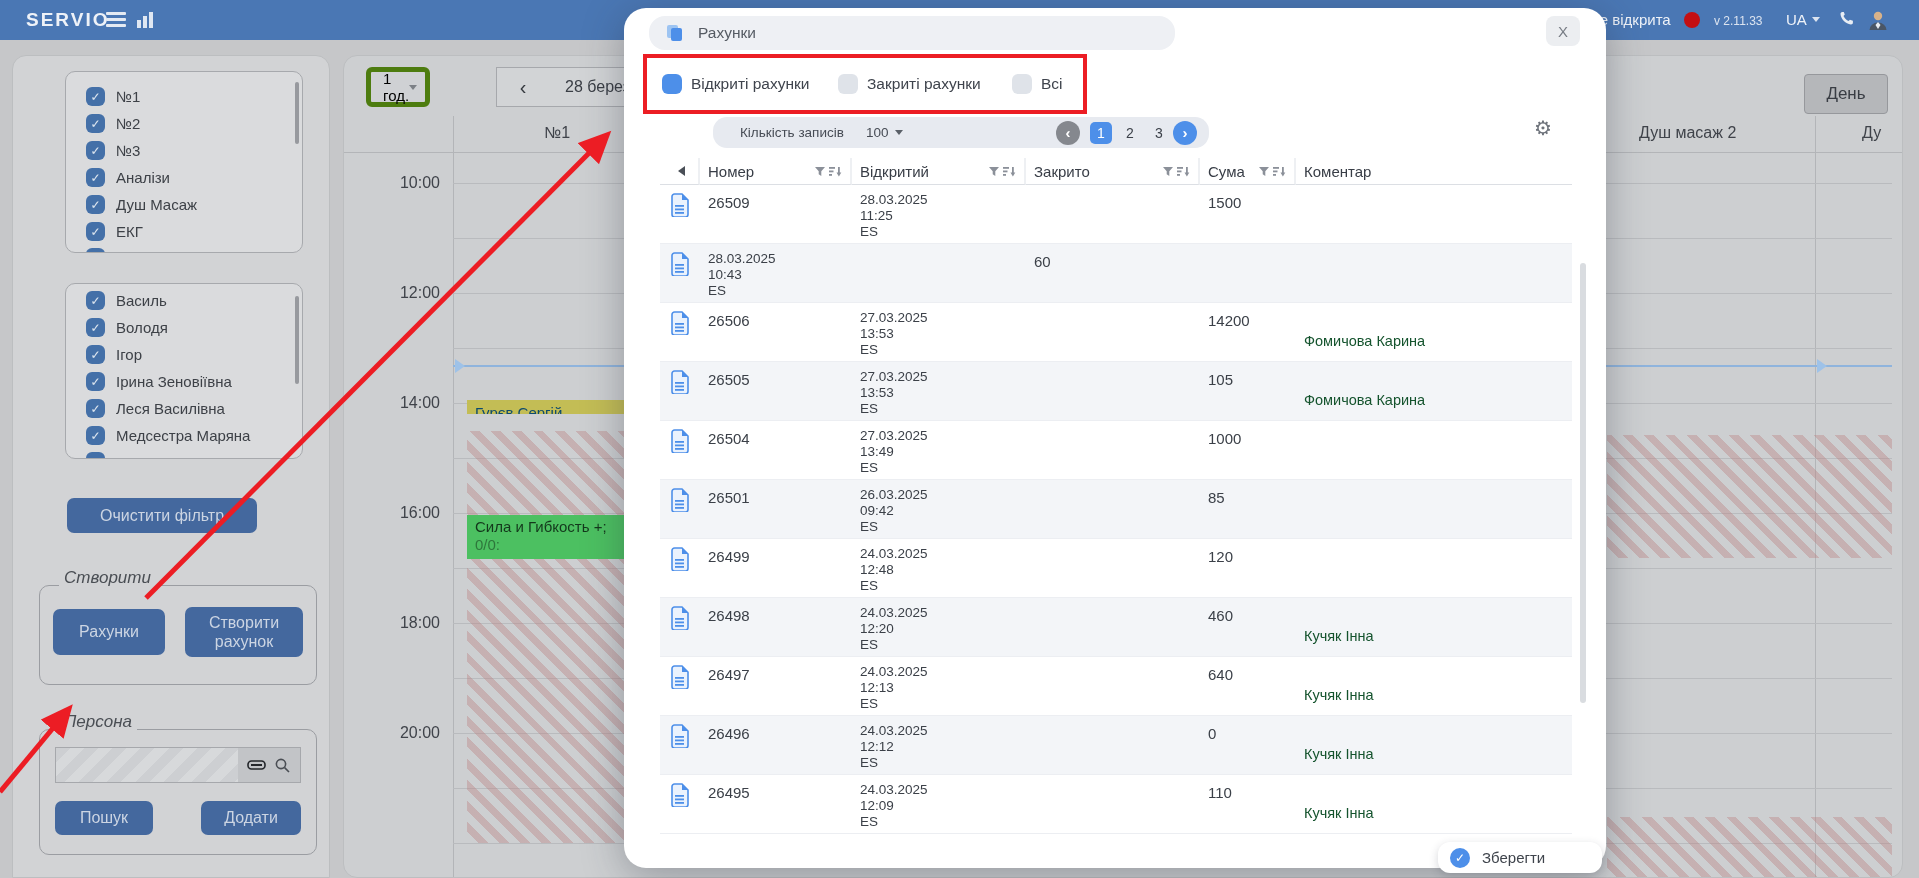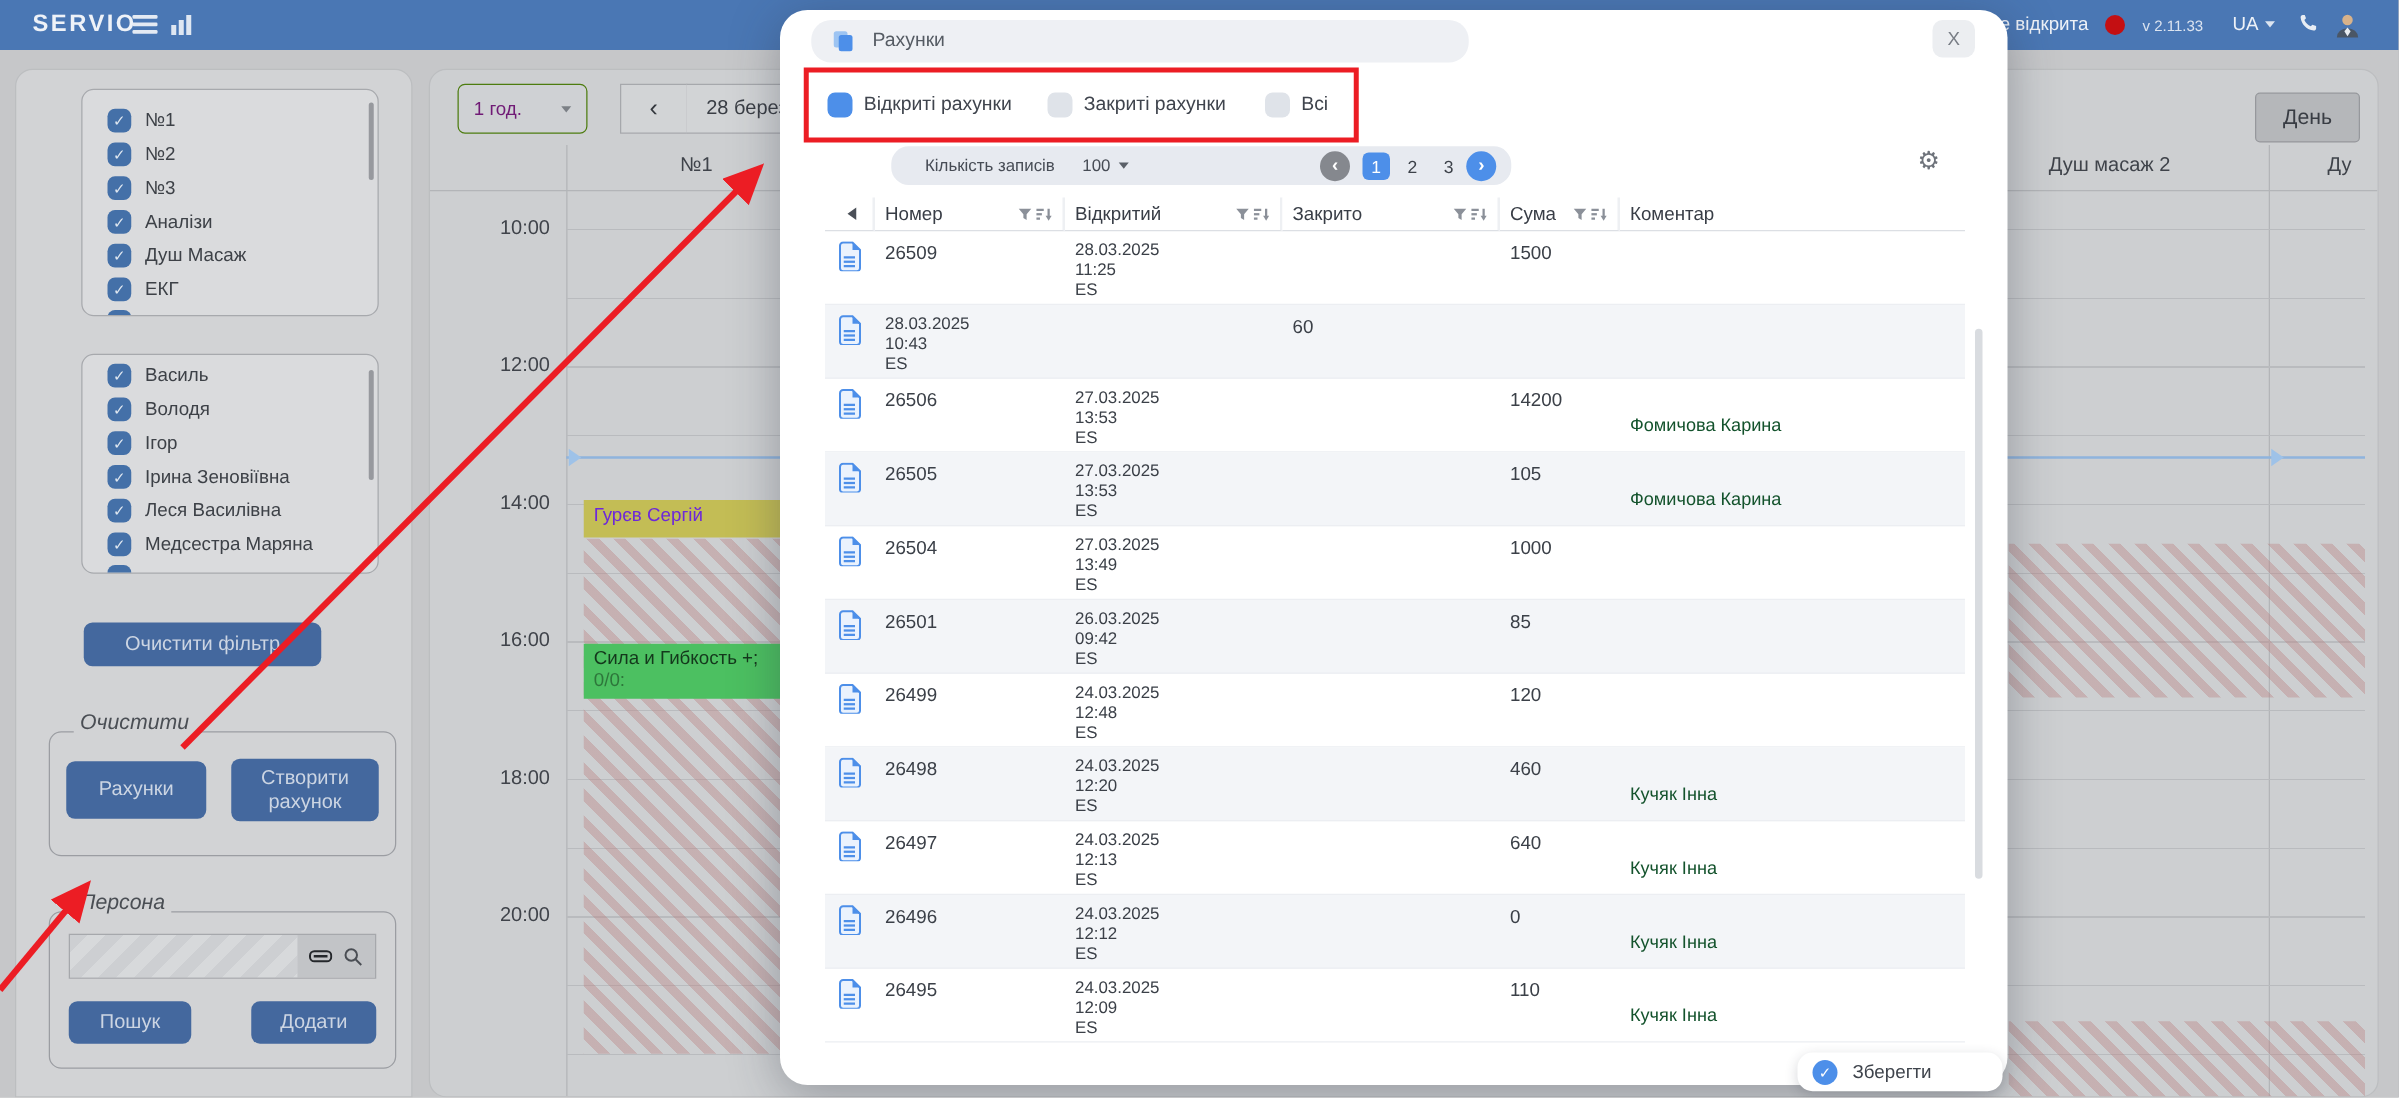--- a/index.html
+++ b/index.html
@@ -53,22 +53,22 @@
 .btn-create{left:172px;top:551px;width:118px;height:50px;line-height:19px}
 .search-row{position:absolute;left:42px;top:691px;width:246px;height:36px;border:1px solid #a6a8ac;display:flex;overflow:hidden}
 .stripe-input{flex:1;background:repeating-linear-gradient(135deg,#cdcfd2 0 10px,#d7d9db 10px 20px);cursor:text}
 .icon-sec{width:62px;background:#c2c4c7;display:flex;align-items:center;justify-content:space-evenly}
 .btn-search{left:42px;top:745px;width:98px;height:34px}
 .btn-add{left:188px;top:745px;width:100px;height:34px}
 
 
 .calendar{position:absolute;left:343px;top:55px;width:1560px;height:823px;background:#cdcfd1;
           border:1px solid #bcbec0;border-radius:14px;z-index:1;overflow:hidden}
-.sel-interval{position:absolute;left:22px;top:11px;width:104px;height:40px;border:1px solid #4d7c0f;border-radius:6px;
-              background:#cfd1d4;color:#701a75;font-size:15px;display:flex;align-items:center;
+.sel-interval{position:absolute;left:22px;top:11px;width:64px;height:40px;border:5px solid #4d7c0f;border-radius:6px;
+              background:#cfd1d4;color:#000000;font-size:15px;display:flex;align-items:center;
               justify-content:space-between;padding:0 12px;cursor:pointer}
 .nav-prev{position:absolute;left:152px;top:11px;width:54px;height:40px;border:1px solid #a6a8ac;background:#d2d4d6;
           font-size:20px;color:#33373d;display:flex;align-items:center;justify-content:center;cursor:pointer}
 .date-field{position:absolute;left:205px;top:11px;width:112px;height:40px;border:1px solid #a6a8ac;border-left:none;
             background:#d2d4d6;font-size:16px;color:#3a3e45;display:flex;align-items:center;
             padding-left:16px;white-space:nowrap;overflow:hidden;cursor:pointer}
 .day-btn{position:absolute;left:1460px;top:18px;width:84px;height:40px;background:#b5b7ba;border:1px solid #96989c;
          border-radius:4px;color:#393d44;font-size:17px;display:flex;align-items:center;justify-content:center;cursor:pointer}
 .gridhead{position:absolute;left:0;top:60px;width:100%;height:37px;border-bottom:1px solid #b3b5b8}
 .colname{position:absolute;font-size:16px;color:#3f434a;white-space:nowrap}
@@ -81,21 +81,21 @@
 .tslot{height:110px}
 .tslot span{display:block;text-align:right;font-size:16px;color:#3f434a;transform:translateY(-50%)}
 .nowline{position:absolute;left:109px;width:1439px;top:309px;height:2px;background:#8fb4dd}
 .nowtri{position:absolute;top:303px;width:0;height:0;border:7px solid transparent;border-left:10px solid #9ec2e8}
 .nt1{left:111px}.nt2{left:1473px}
 .hatch{position:absolute;background:repeating-linear-gradient(45deg,rgba(186,127,127,0) 0 8px,rgba(186,127,127,.38) 8px 15px)}
 .h1{left:123px;top:375px;width:164px;height:412px}
 .h2{left:1263px;top:379px;width:285px;height:123px}
 .h3{left:1263px;top:761px;width:285px;height:62px}
 .ev{position:absolute;left:123px;width:164px;font-size:15px;padding:4px 8px;white-space:nowrap;overflow:hidden;cursor:pointer}
-.ev-yellow{top:344px;height:30px;background:#c3bd55;color:#6d28d9}
+.ev-yellow{top:344px;height:14px;background:#c3bd55;color:#0c4a6e}
 .ev-green{top:459px;height:44px;background:#4cc061;color:#14381c;line-height:18px;padding-top:3px}
 .ev-green .sub{color:rgba(20,56,28,.55)}
 
 
 .modal{position:absolute;left:624px;top:8px;width:982px;height:860px;background:#fff;border-radius:22px;
        z-index:30;box-shadow:0 8px 40px rgba(40,45,60,.35)}
 .m-header{position:absolute;left:25px;top:8px;width:526px;height:34px;background:#eef0f4;border-radius:16px;
           display:flex;align-items:center;padding-left:18px;gap:14px}
 .pages-ic{position:relative;width:17px;height:17px}
 .pages-ic::before{content:"";position:absolute;left:0;top:0;width:11px;height:13px;background:#9dc4f2;border-radius:2px}
@@ -257,21 +257,21 @@
             <span class="cb"></span>
             <span class="cblabel">Медсестра Маряна</span>
           </div>
         </div>
       <div class="cb-partial"></div>
       <div class="vthumb"></div>
     </div>
 
     <button class="sbtn clear-btn">Очистити фільтр</button>
 
-    <div class="legend l1">Очистити</div>
+    <div class="legend l1">Створити</div>
     <div class="fieldset fs1"></div>
     <button class="sbtn btn-invoices">Рахунки</button>
     <button class="sbtn btn-create">Створити рахунок</button>
 
     <div class="legend l2">Персона</div>
     <div class="fieldset fs2"></div>
     <div class="search-row">
       <div class="stripe-input"></div>
       <div class="icon-sec">
         <svg width="19" height="14" viewBox="0 0 19 14">

